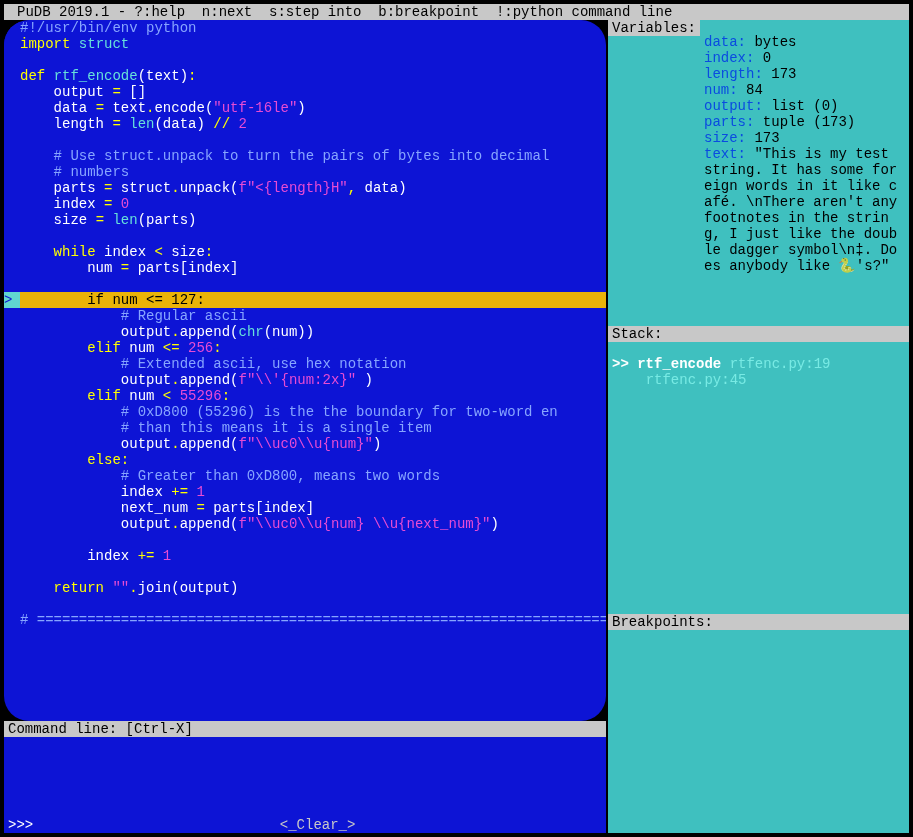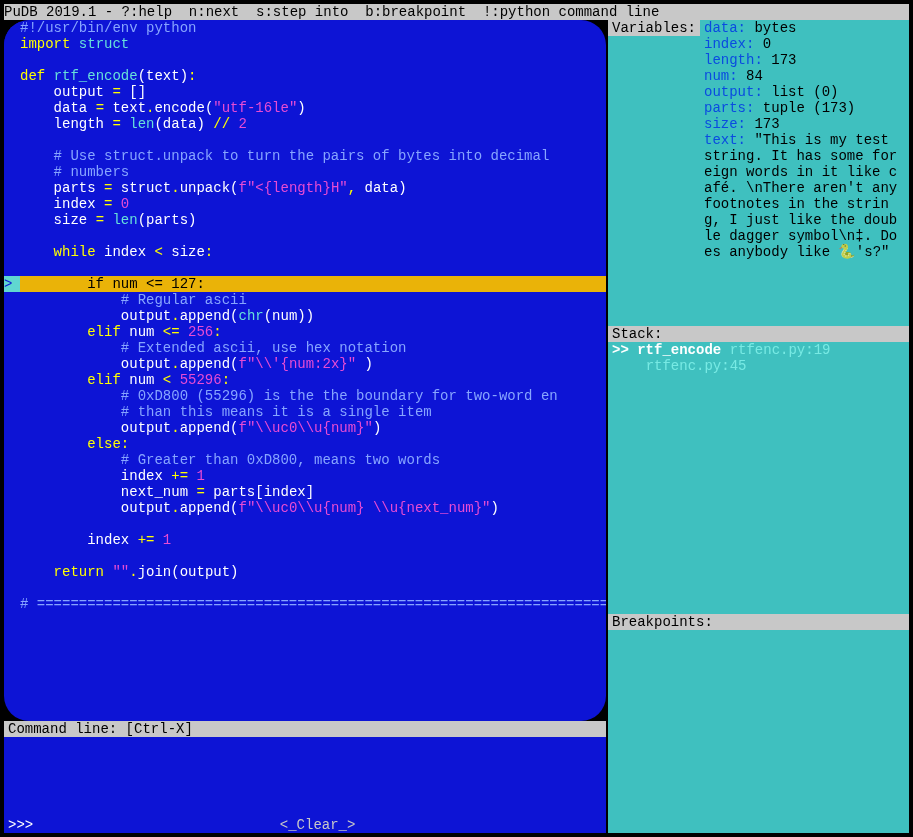--- a/index.html
+++ b/index.html
@@ -10,21 +10,21 @@
     background: #000;
     color: #fff;
     width: 913px;
     height: 837px;
     overflow: hidden;
     border: 4px solid #000;
   }
   .header {
     background: #c8c8c8;
     color: #000;
-    padding: 0 0;
+    padding: 0 13px;
     white-space: pre;
     height: 16px;
   }
   .main {
     display: flex;
     height: calc(100% - 16px);
   }
   .left {
     width: 604px;
     display: flex;
@@ -100,21 +100,21 @@
   .panel-header {
     background: #c8c8c8;
     color: #000;
     padding: 0 4px;
     height: 16px;
   }
   .panel-body {
     background: #3fc0bf;
     flex: 1;
     overflow: hidden;
-    padding: 0 4px;
+    padding: 14px 4px;
   }
   .vars { height: 306px; display: flex; flex-direction: row; }
   .stack { height: 288px; display: flex; flex-direction: column; }
   .bps { flex: 1; display: flex; flex-direction: column; }
   .var-line { white-space: pre-wrap; height: 16px; overflow: hidden; }
   .var-name { color: #0a4be0; }
   .var-val { color: #000; }
   .var-text { color: #000; white-space: pre-wrap; word-break: break-all; }
   .stack-line { white-space: pre; height: 16px; }
   .stack-cur { color: #fff; font-weight: bold; }
@@ -136,20 +136,21 @@
         <div class="code-line"><span class="gutter"> </span>    <span class="var">data </span><span class="op">=</span><span class="var"> text</span><span class="op">.</span><span class="var">encode</span><span class="paren">(</span><span class="str">"utf-16le"</span><span class="paren">)</span></div>
         <div class="code-line"><span class="gutter"> </span>    <span class="var">length </span><span class="op">=</span><span class="var"> </span><span class="builtin">len</span><span class="paren">(</span><span class="var">data</span><span class="paren">)</span><span class="var"> </span><span class="op">//</span><span class="var"> </span><span class="num">2</span></div>
         <div class="code-line"><span class="gutter"> </span></div>
         <div class="code-line"><span class="gutter"> </span>    <span class="cmt"># Use struct.unpack to turn the pairs of bytes into decimal</span></div>
         <div class="code-line"><span class="gutter"> </span>    <span class="cmt"># numbers</span></div>
         <div class="code-line"><span class="gutter"> </span>    <span class="var">parts </span><span class="op">=</span><span class="var"> struct</span><span class="op">.</span><span class="var">unpack</span><span class="paren">(</span><span class="str">f"&lt;{length}H"</span><span class="op">,</span><span class="var"> data</span><span class="paren">)</span></div>
         <div class="code-line"><span class="gutter"> </span>    <span class="var">index </span><span class="op">=</span><span class="var"> </span><span class="num">0</span></div>
         <div class="code-line"><span class="gutter"> </span>    <span class="var">size </span><span class="op">=</span><span class="var"> </span><span class="builtin">len</span><span class="paren">(</span><span class="var">parts</span><span class="paren">)</span></div>
         <div class="code-line"><span class="gutter"> </span></div>
         <div class="code-line"><span class="gutter"> </span>    <span class="kw">while</span><span class="var"> index </span><span class="op">&lt;</span><span class="var"> size</span><span class="op">:</span></div>
+        <div class="code-line"><span class="gutter"> </span>        <span class="var">num </span><span class="op">=</span><span class="var"> parts</span><span class="paren">[</span><span class="var">index</span><span class="paren">]</span></div>
         <div class="code-line"><span class="gutter"> </span></div>
         <div class="code-line cur-line"><span class="gutter-cur">&gt;</span>        <span>if num &lt;= 127:</span></div>
         <div class="code-line"><span class="gutter"> </span>            <span class="cmt"># Regular ascii</span></div>
         <div class="code-line"><span class="gutter"> </span>            <span class="var">output</span><span class="op">.</span><span class="var">append</span><span class="paren">(</span><span class="builtin">chr</span><span class="paren">(</span><span class="var">num</span><span class="paren">))</span></div>
         <div class="code-line"><span class="gutter"> </span>        <span class="kw">elif</span><span class="var"> num </span><span class="op">&lt;=</span><span class="var"> </span><span class="num">256</span><span class="op">:</span></div>
         <div class="code-line"><span class="gutter"> </span>            <span class="cmt"># Extended ascii, use hex notation</span></div>
         <div class="code-line"><span class="gutter"> </span>            <span class="var">output</span><span class="op">.</span><span class="var">append</span><span class="paren">(</span><span class="str">f"\\'{num:2x}"</span><span class="var"> </span><span class="paren">)</span></div>
         <div class="code-line"><span class="gutter"> </span>        <span class="kw">elif</span><span class="var"> num </span><span class="op">&lt;</span><span class="var"> </span><span class="num">55296</span><span class="op">:</span></div>
         <div class="code-line"><span class="gutter"> </span>            <span class="cmt"># 0xD800 (55296) is the the boundary for two-word en</span></div>
         <div class="code-line"><span class="gutter"> </span>            <span class="cmt"># than this means it is a single item</span></div>

